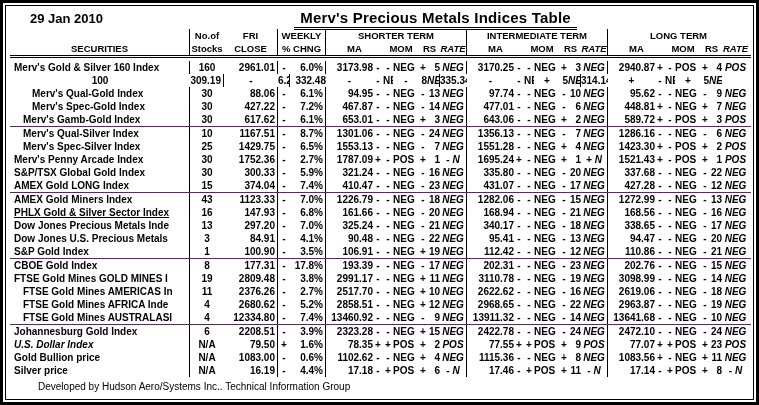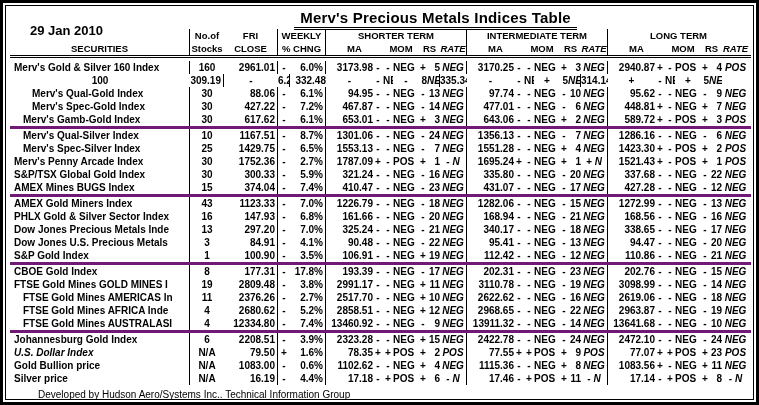--- a/index.html
+++ b/index.html
@@ -8,42 +8,42 @@
     border:3px solid #000;background:#fff;padding:2px;
     font-family:"Liberation Sans","DejaVu Sans",sans-serif;
     position:relative;
   }
   .inner{
     width:100%;height:100%;box-sizing:border-box;
     border:1px solid #000;padding:2px 2px 0 4px;overflow:hidden;
   }
   
   .titlebar{position:relative;height:20px;margin-top:1px;}
-  .date{position:absolute;left:20px;top:14px;font-size:13px;font-weight:bold;}
+  .date{position:absolute;left:20px;top:2px;font-size:13px;font-weight:bold;}
   .title-wrap{text-align:center;padding-left:110px;}
   .title{display:inline-block;font-size:15px;font-weight:bold;
     border-bottom:3px double #000;padding:0 6px 1px 6px;letter-spacing:.2px;}
   
   .row{
     display:grid;
     grid-template-columns:180px 34px 54px 12px 36px
       47px 10px 10px 26px 8px 13px 27px
       47px 10px 10px 26px 8px 13px 27px
       47px 10px 10px 26px 8px 13px 27px;
     height:13px;line-height:13px;font-size:10px;font-weight:bold;
     white-space:nowrap;
   }
   .hrow{height:13px;line-height:13px;font-size:9.5px;}
   .c{overflow:hidden;}
   .ctr{text-align:center;}
   .rt{text-align:right;}
   .lf{text-align:left;}
   .it{font-style:italic;}
   .bR{border-right:1px solid #000;}
-  .sep{border-bottom:3px solid #701a75;}
+  .sep{border-bottom:1px solid #701a75;}
   .dbl{border-top:3px double #000;height:3px;}
   
   .h-sec{grid-column:1;}
   .h-stk{grid-column:2;}
   .h-cls{grid-column:3;}
   .h-wk{grid-column:4/6;}
   .h-g1{grid-column:6/13;}  .h-g2{grid-column:13/20;} .h-g3{grid-column:20/27;}
   .h-ma1{grid-column:6/8;}  .h-mom1{grid-column:8/10;}  .h-rs1{grid-column:10/12;}  .h-rt1{grid-column:12;}
   .h-ma2{grid-column:13/15;}.h-mom2{grid-column:15/17;} .h-rs2{grid-column:17/19;} .h-rt2{grid-column:19;}
   .h-ma3{grid-column:20/22;}.h-mom3{grid-column:22/24;} .h-rs3{grid-column:24/26;} .h-rt3{grid-column:26;}
@@ -368,21 +368,21 @@
 
     <div class="c rt">337.68</div>
     <div class="c ctr">-</div>
     <div class="c ctr">-</div>
     <div class="c lf">NEG</div>
     <div class="c ctr">-</div>
     <div class="c rt">22</div>
     <div class="c ctr it">NEG</div>
   </div>
         <div class="row sep">
-    <div class="c lf bR" style="padding-left: 4px;">AMEX Mines BUGS Index</div>
+    <div class="c lf bR" style="padding-left: 4px;">AMEX Gold LONG Index</div>
     <div class="c ctr">15</div>
     <div class="c rt bR pr2">374.04</div>
     <div class="c ctr">-</div>
     <div class="c rt bR pr2">7.4%</div>
 
     <div class="c rt">410.47</div>
     <div class="c ctr">-</div>
     <div class="c ctr">-</div>
     <div class="c lf">NEG</div>
     <div class="c ctr">-</div>
@@ -430,21 +430,21 @@
 
     <div class="c rt">1272.99</div>
     <div class="c ctr">-</div>
     <div class="c ctr">-</div>
     <div class="c lf">NEG</div>
     <div class="c ctr">-</div>
     <div class="c rt">13</div>
     <div class="c ctr it">NEG</div>
   </div>
         <div class="row">
-    <div class="c lf bR" style="padding-left: 4px;">PHLX Gold &amp; Silver Sector Index</div>
+    <div class="c lf bR" style="padding-left: 4px; text-decoration: underline;">PHLX Gold &amp; Silver Sector Index</div>
     <div class="c ctr">16</div>
     <div class="c rt bR pr2">147.93</div>
     <div class="c ctr">-</div>
     <div class="c rt bR pr2">6.8%</div>
 
     <div class="c rt">161.66</div>
     <div class="c ctr">-</div>
     <div class="c ctr">-</div>
     <div class="c lf">NEG</div>
     <div class="c ctr">-</div>

